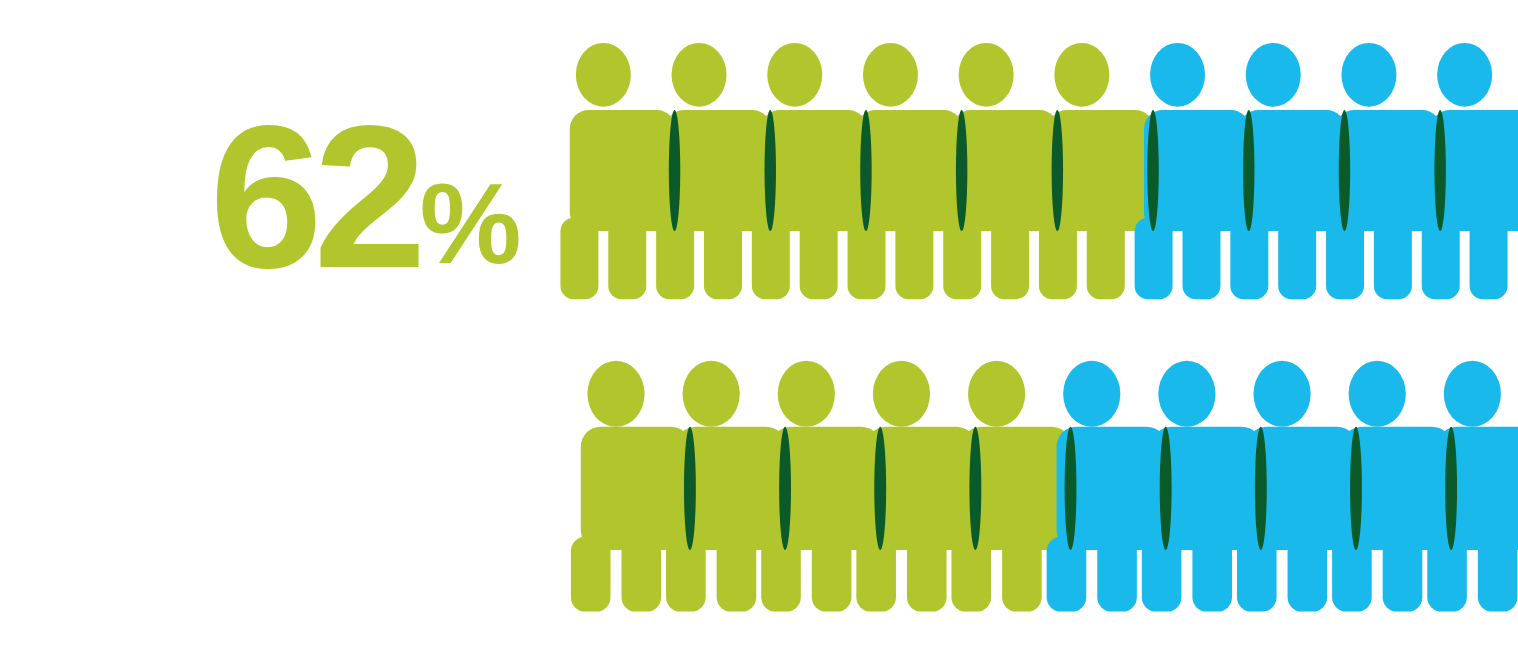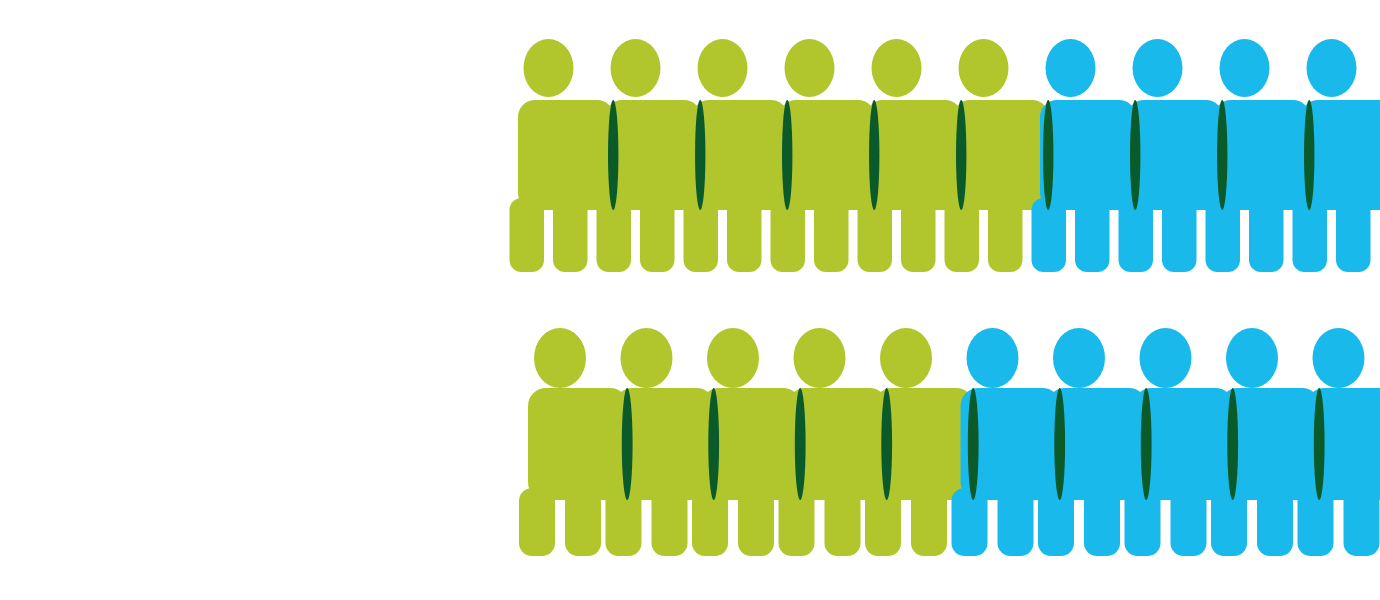--- a/index.html
+++ b/index.html
@@ -66,20 +66,23 @@
     overflow: visible;
   }
 </style>
 </head>
 <body>
 
 <div id="infographic" style="background: rgb(255, 255, 255);">
 
   <div class="stat-row" id="row-0">
 
+    <div class="pct-label" style="color: rgb(176, 198, 44);">
+      <span class="pct-number">62</span><span class="pct-sign">%</span>
+    </div>
 
     <div class="people-strip">
       <svg width="1380" height="300" viewBox="0 0 1380 300" xmlns="http://www.w3.org/2000/svg">
         <g id="people-row-0">
             <g transform="translate(518,38)">
               <ellipse cx="30.5" cy="30" rx="25" ry="29" fill="#B0C62C"></ellipse>
               <rect x="-8.5" y="160" width="34.5" height="74" rx="12" ry="12" fill="#B0C62C"></rect>
               <rect x="35" y="160" width="34.5" height="74" rx="12" ry="12" fill="#B0C62C"></rect>
               <rect x="0" y="62" width="96" height="110" rx="17" ry="17" fill="#B0C62C"></rect>
             </g>

